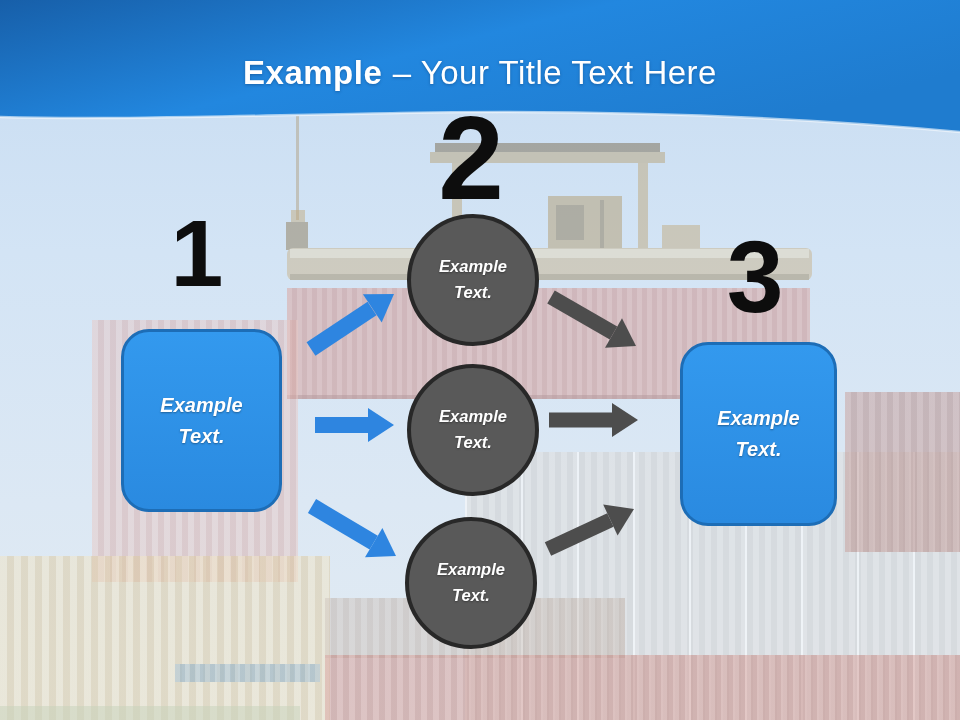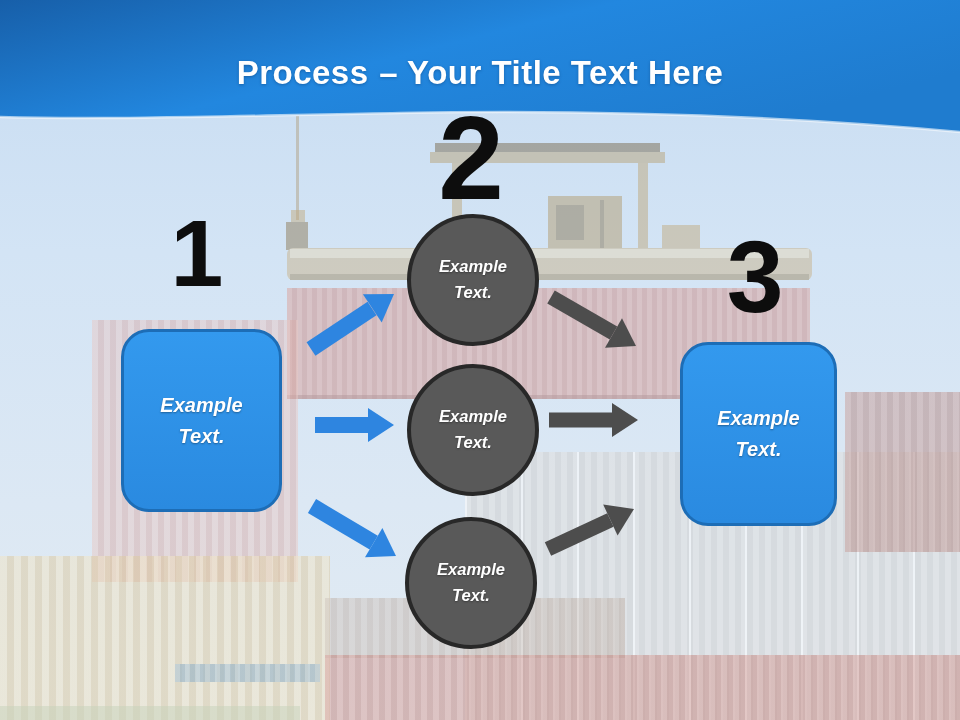--- a/index.html
+++ b/index.html
@@ -11,21 +11,21 @@
   .bgblock{position:absolute;}
   .layer{position:absolute;inset:0;}
   
   .banner{position:absolute;top:0;left:0;width:960px;height:150px;z-index:5;}
   .slide-title{
     position:absolute;top:54px;left:0;width:960px;text-align:center;z-index:6;
     color:#ffffff;font-size:33px;letter-spacing:.5px;
     text-shadow:0 1px 3px rgba(10,50,100,.4);
   }
   .slide-title .t-bold{font-weight:700;}
-  .slide-title .t-rest{font-weight:700;margin-left:.32em;}
+  .slide-title .t-rest{font-weight:400;margin-left:.32em;}
   
   .num{
     position:absolute;z-index:7;color:#0d0d0d;font-weight:700;
     transform:translate(-50%,-54%);line-height:1;
   }
   
   .pbox{
     position:absolute;z-index:8;border-radius:28px;
     background:linear-gradient(180deg,#3399ee,#2a8ae0);
     border:3px solid #1d6db6;
@@ -108,21 +108,21 @@
         <stop offset="0" stop-color="#175fa9"></stop>
         <stop offset="0.5" stop-color="#2287df"></stop>
         <stop offset="1" stop-color="#1f7ccf"></stop>
       </linearGradient>
     </defs>
     <path d="M0,0 H960 V132 C760,114 560,110 400,113 C260,115.5 110,120 0,117 Z" fill="url(#bannerGrad)"></path>
     <path d="M0,117 C110,120 260,115.5 400,113 C560,110 760,114 960,132" fill="none" stroke="#f2f7fc" stroke-width="2.5" opacity="0.65"></path>
   </svg>
 
   <div class="slide-title">
-    <span class="t-bold">Process</span><span class="t-rest">– Your Title Text Here</span>
+    <span class="t-bold">Example</span><span class="t-rest">– Your Title Text Here</span>
   </div>
 
   <svg class="arrows" width="960" height="720" viewBox="0 0 960 720">
 
     <g fill="#2e85e0" stroke="#2e85e0">
       <line x1="311" y1="349" x2="372" y2="308.5" stroke-width="16"></line>
       <polygon points="381.7,322.6 394,294 362.9,294.2" stroke="none"></polygon>
       <line x1="315" y1="425" x2="368" y2="425" stroke-width="16"></line>
       <polygon points="368,442 394,425 368,408" stroke="none"></polygon>
       <line x1="312" y1="506" x2="373.7" y2="542.7" stroke-width="16"></line>

